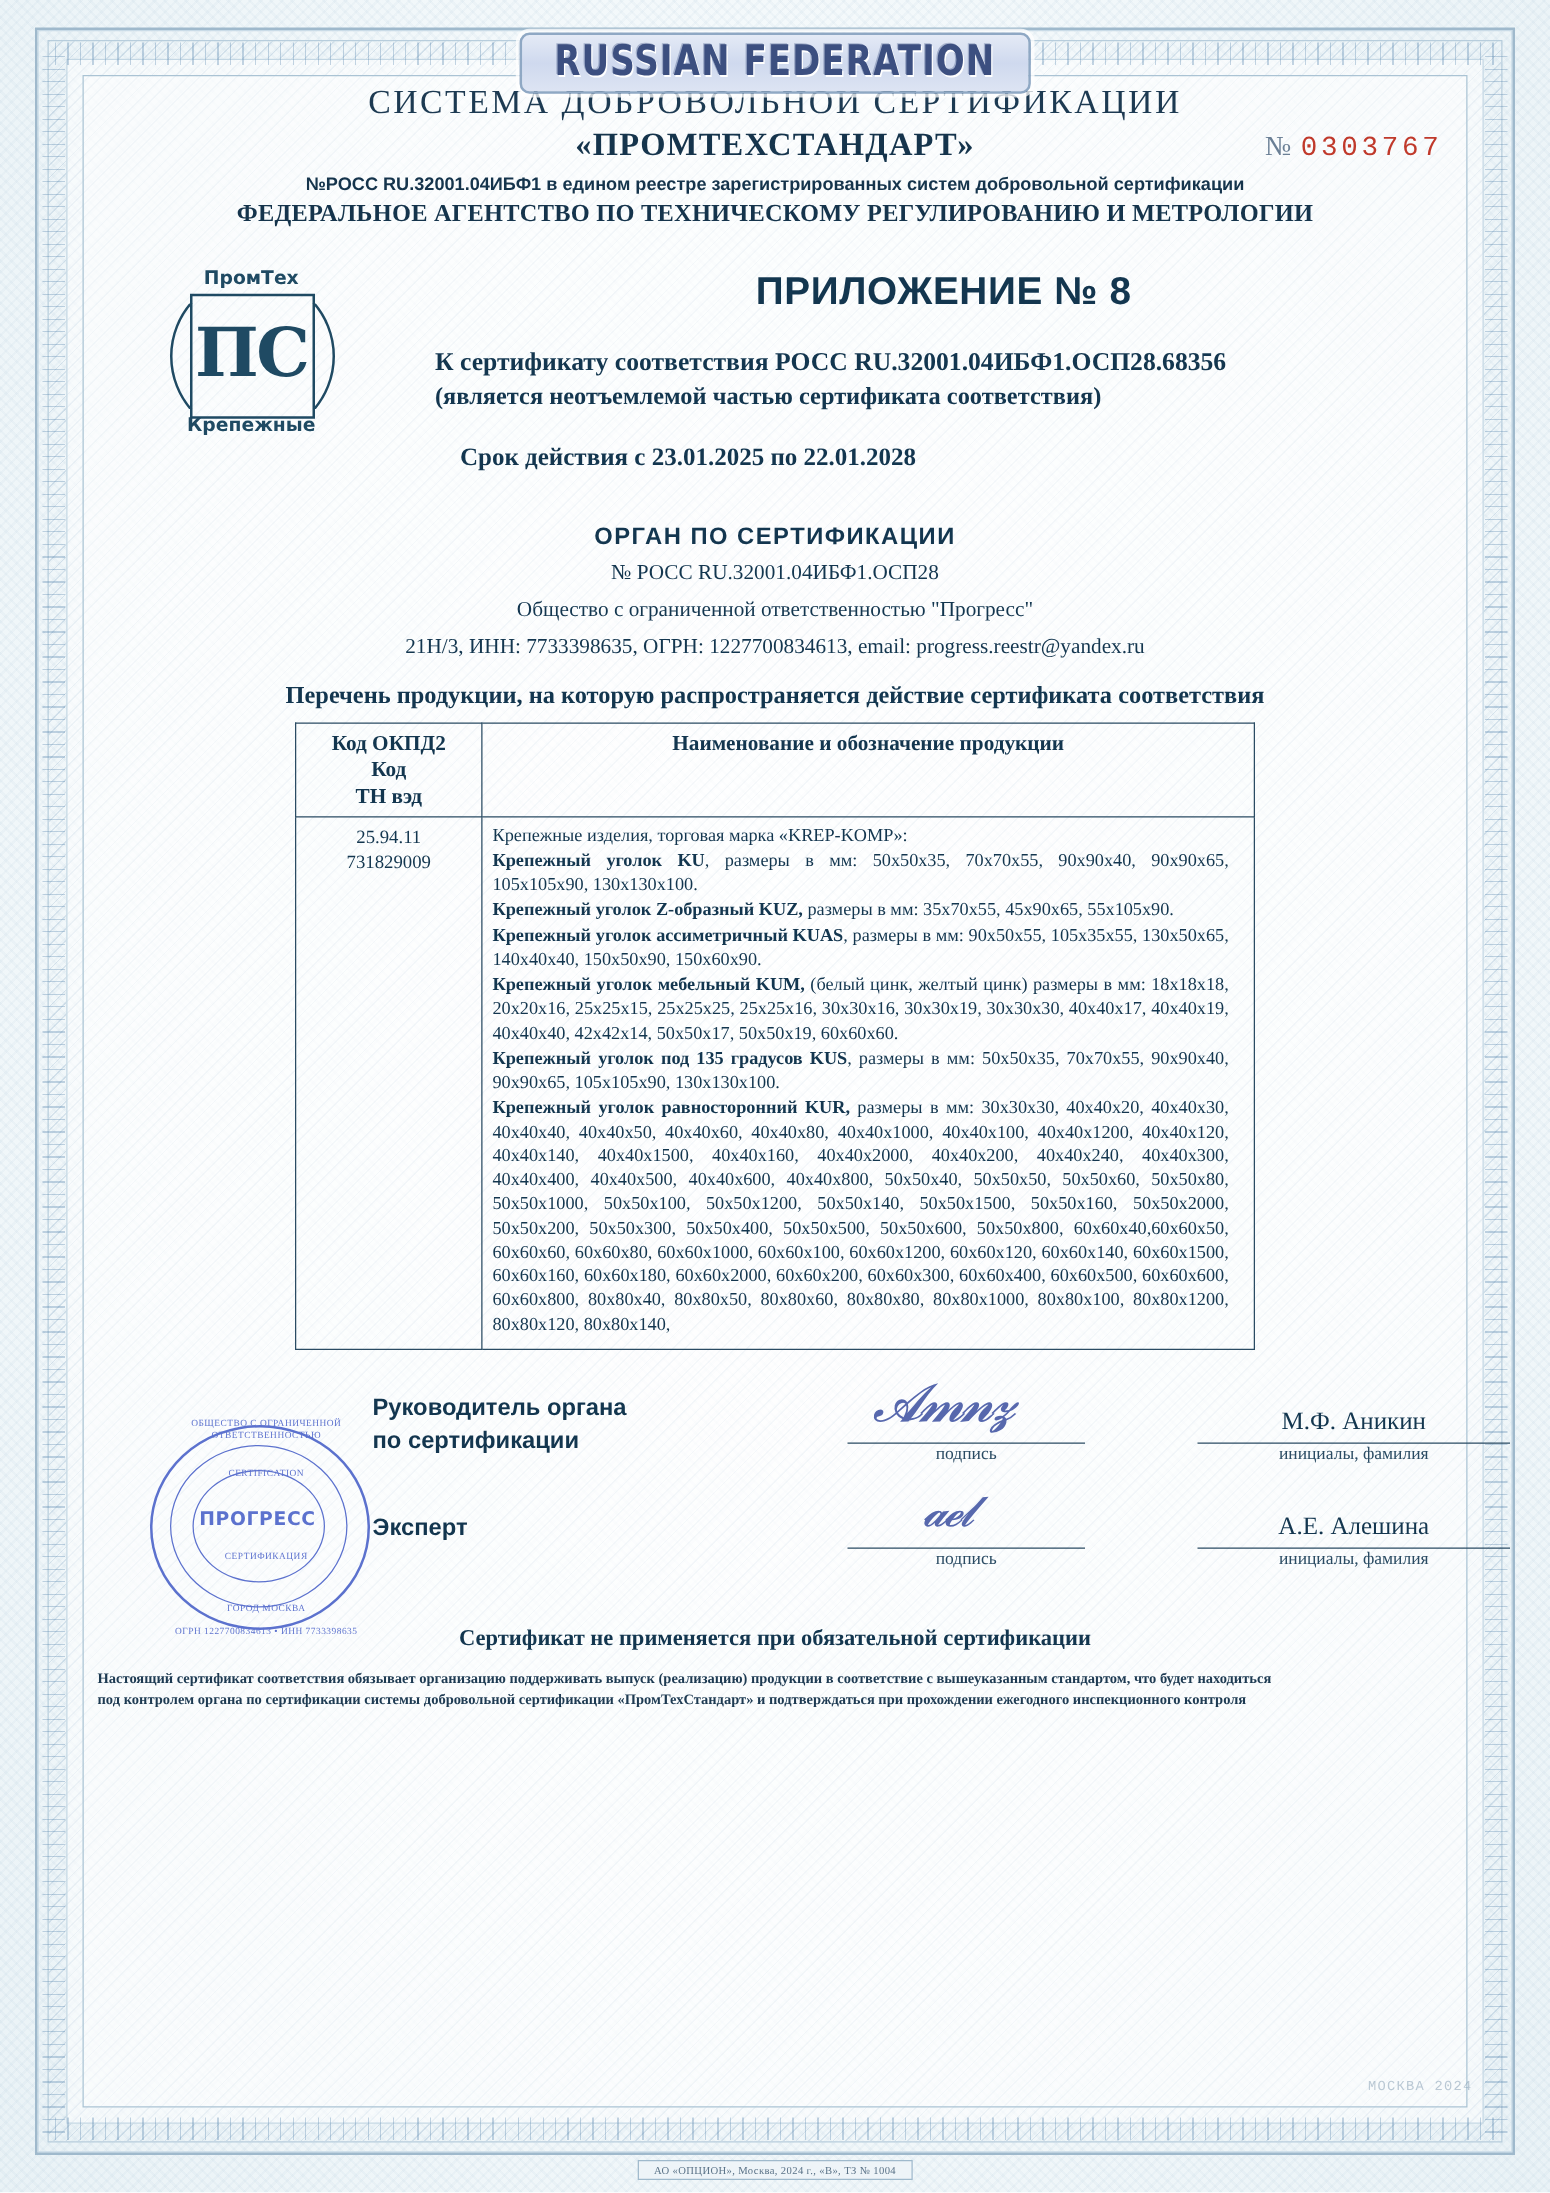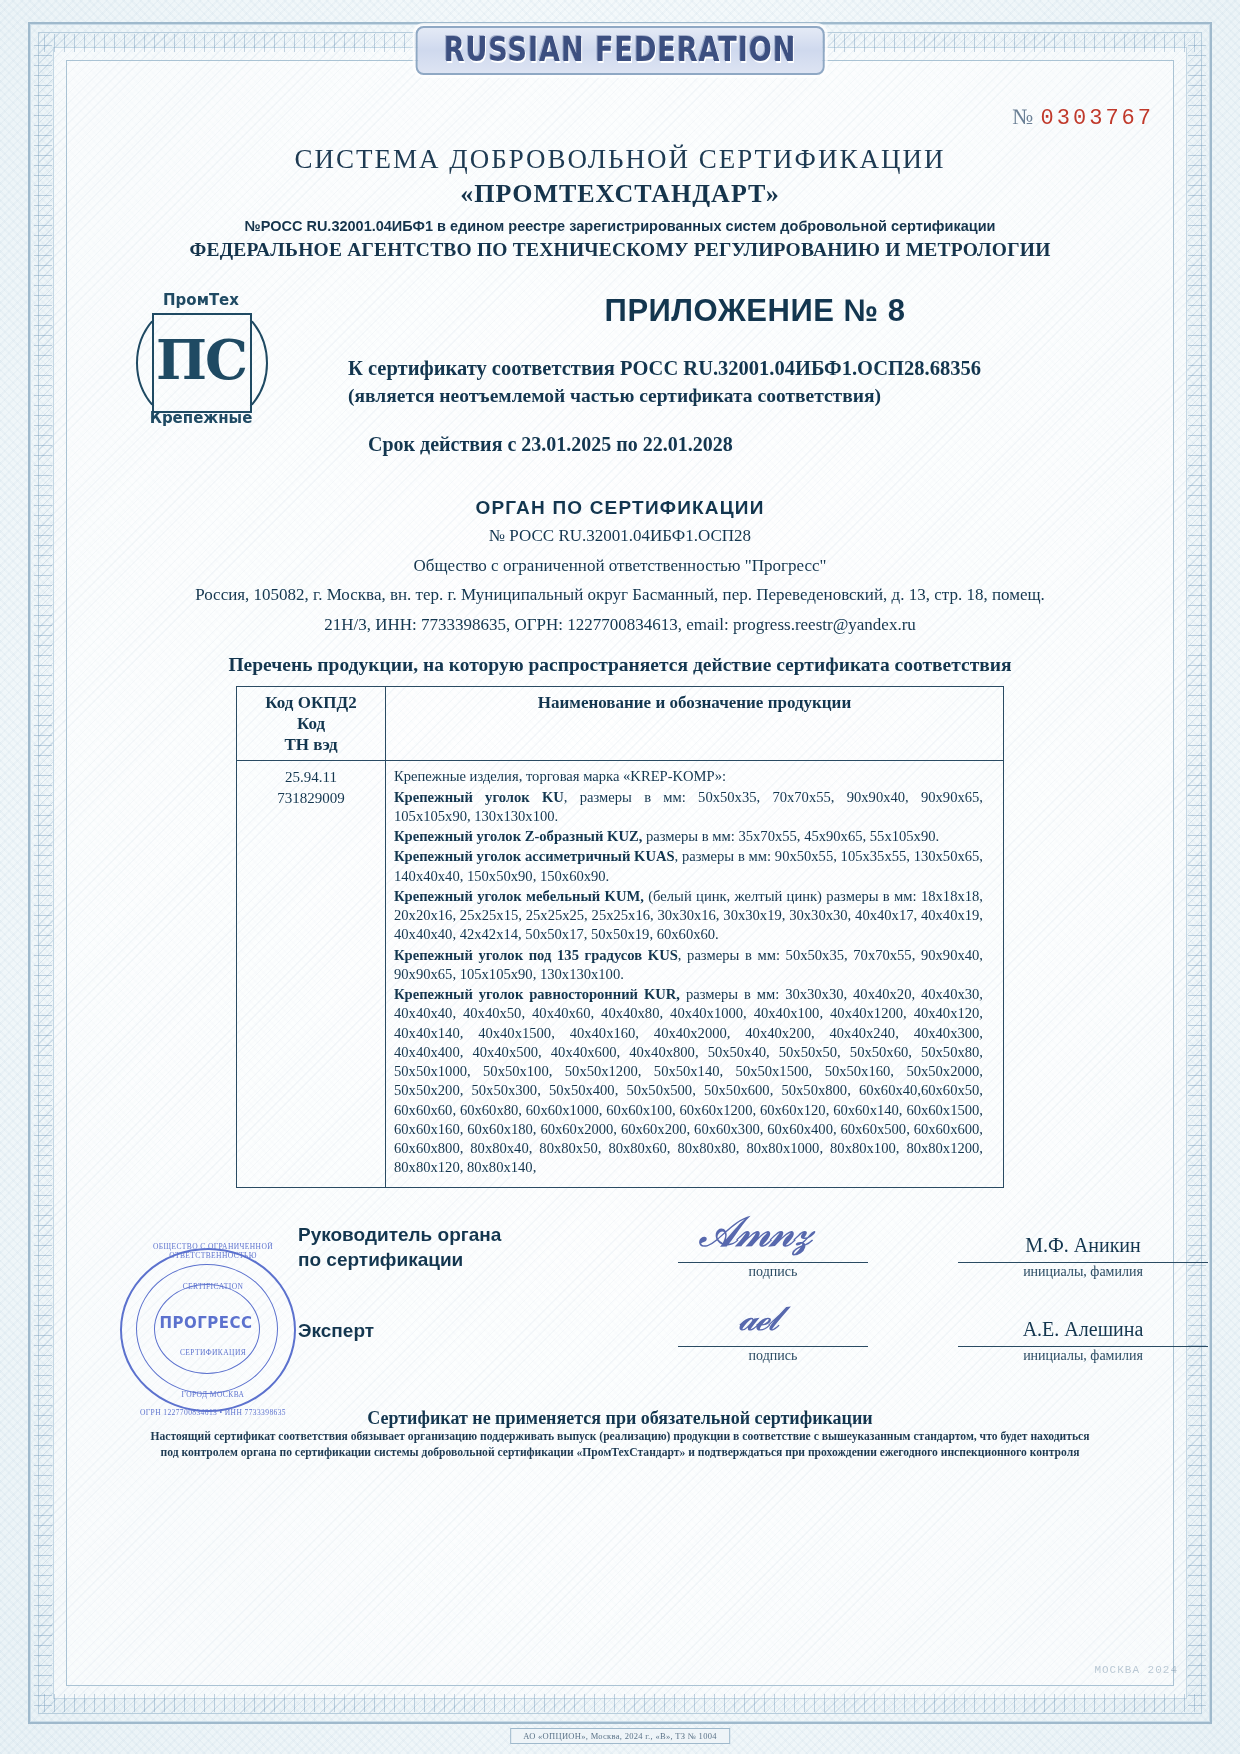--- a/index.html
+++ b/index.html
@@ -112,21 +112,20 @@
   }
   .serial .num {
     color: #c0392b;
     font-family: "Liberation Mono", monospace;
     letter-spacing: 3px;
     font-size: 22px;
   }
 
   
   .title-block {
-    margin-top: 78px;
     text-align: center;
   }
   .sys-title {
     font-size: 27px;
     letter-spacing: 2px;
     color: #1d3a52;
   }
   .sys-name {
     font-size: 26px;
     font-weight: bold;
@@ -377,21 +376,21 @@
 
   
   .note-bold {
     margin-top: 6px;
     text-align: center;
     font-size: 18px;
     font-weight: bold;
     color: #13364f;
   }
   .fine-print {
-    text-align: center;
+    margin-top: 14px;
     font-size: 11.6px;
     font-weight: bold;
     line-height: 1.45;
     color: #1d3a52;
   }
   .bottom-strip {
     position: absolute;
     left: 50%;
     transform: translateX(-50%);
     bottom: 10px;
@@ -462,21 +461,20 @@
           <div class="sub">(является неотъемлемой частью сертификата соответствия)</div>
         </div>
         <div class="validity">Срок действия с 23.01.2025 по 22.01.2028</div>
       </div>
     </div>
 
     <div class="body-block">
       <div class="body-head">ОРГАН ПО СЕРТИФИКАЦИИ</div>
       <div class="body-line">№ РОСС RU.32001.04ИБФ1.ОСП28</div>
       <div class="body-line">Общество с ограниченной ответственностью "Прогресс"</div>
-      <div class="body-line">Россия, 105082, г. Москва, вн. тер. г. Муниципальный округ Басманный, пер. Переведеновский, д. 13, стр. 18, помещ.</div>
       <div class="body-line">21Н/3, ИНН: 7733398635, ОГРН: 1227700834613, email: progress.reestr@yandex.ru</div>
     </div>
 
     <div class="scope-title">Перечень продукции, на которую распространяется действие сертификата соответствия</div>
 
     <table class="products">
       <thead>
         <tr>
           <th class="col-code">
             <div>Код ОКПД2</div>

